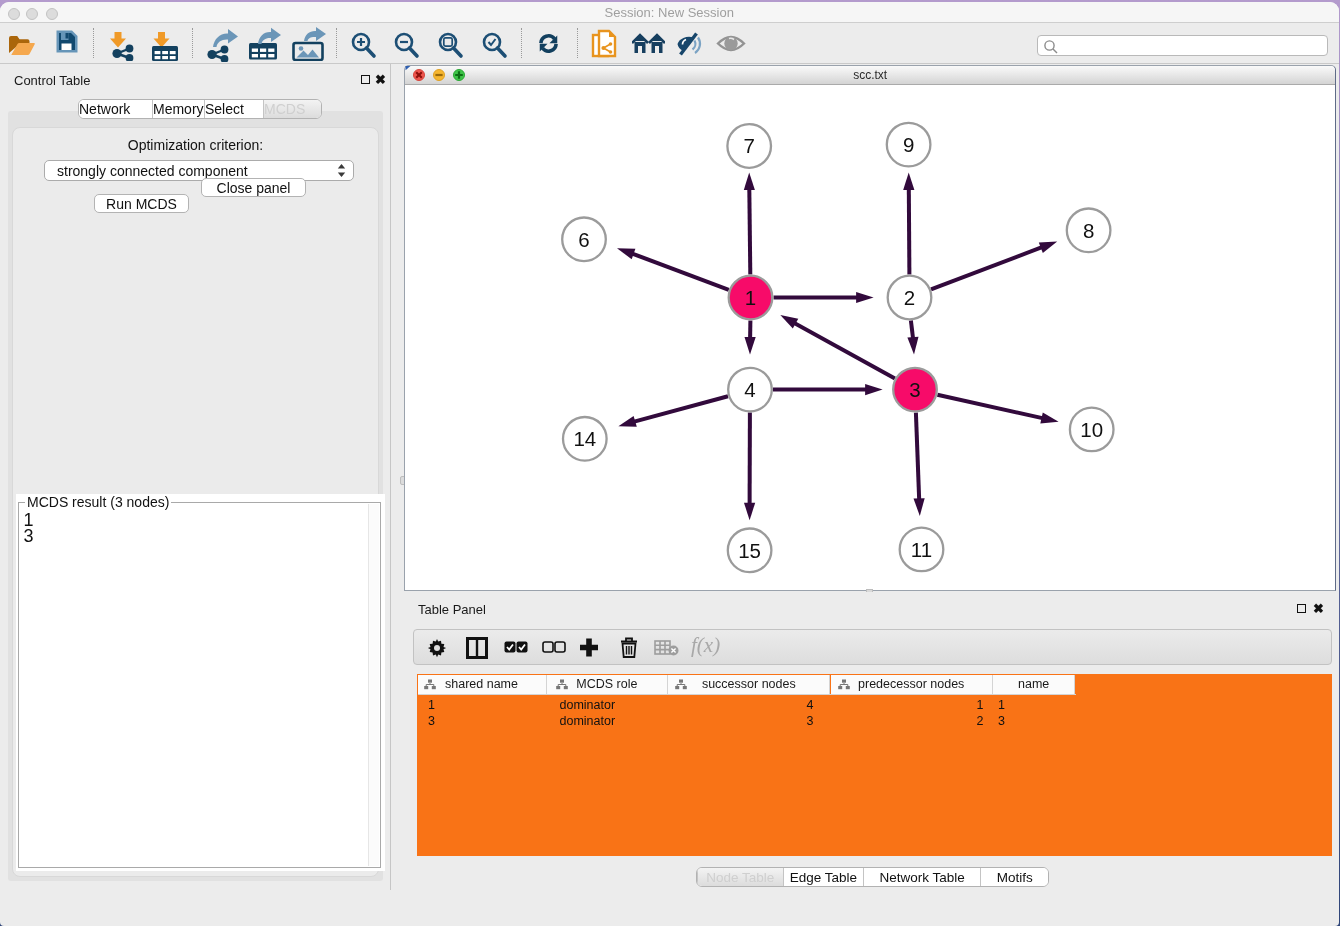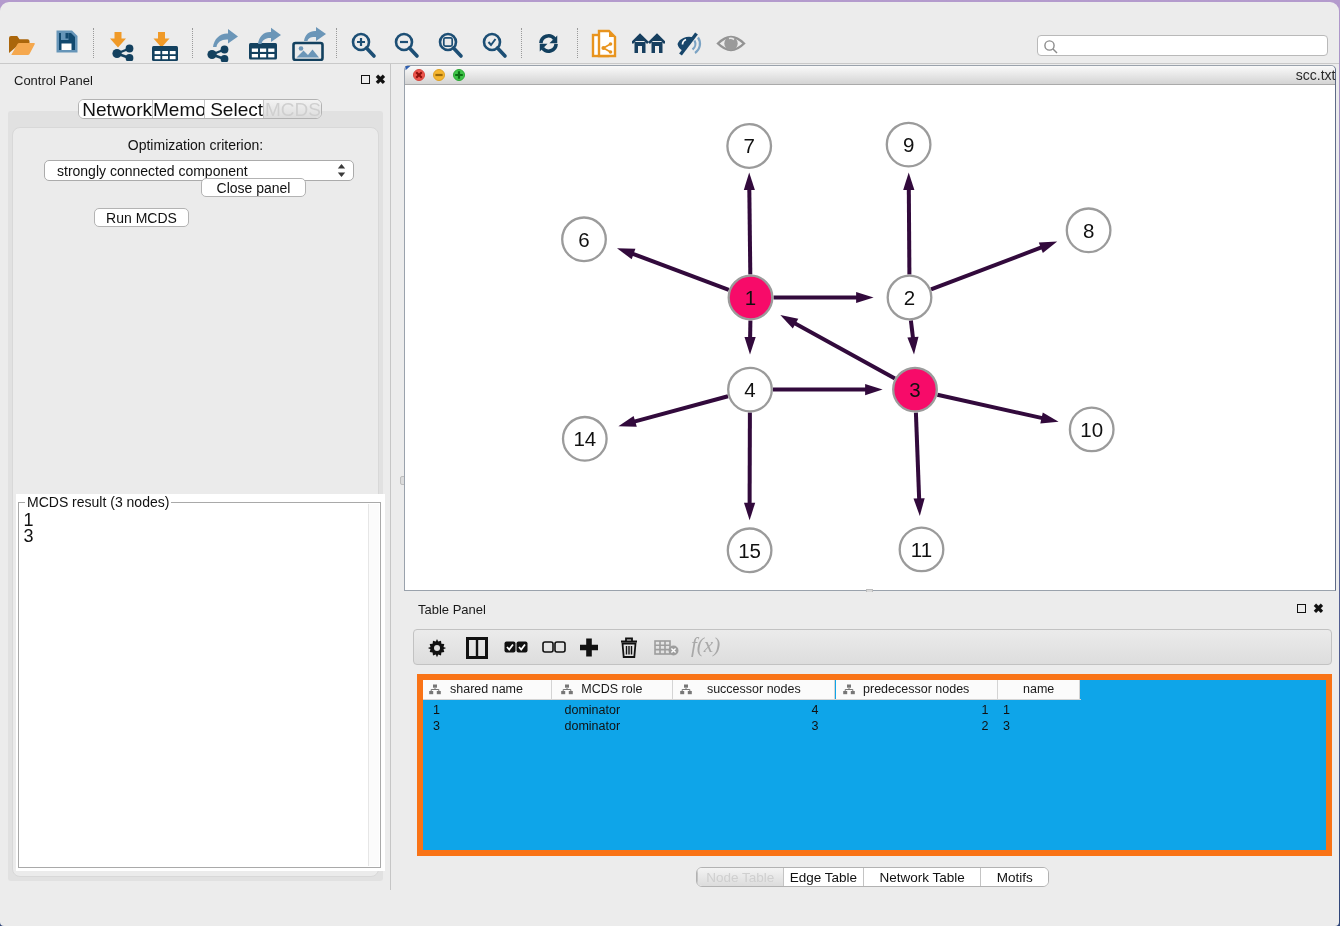--- a/index.html
+++ b/index.html
@@ -13,50 +13,56 @@
 .tsep{position:absolute;top:5px;height:30px;width:0;border-left:1px dotted #9a9a9a}
 #search{position:absolute;left:1037px;top:11.5px;width:291px;height:21px;background:#fff;border:1px solid #b9b9b9;border-radius:4px}
 
 #cpanel{position:absolute;left:0;top:62px;width:391px;bottom:36px;background:#ececec;border-right:1px solid #c6c6c6}
 .ptitle{font-size:13px;color:#1a1a1a;position:absolute}
 .flbtn{position:absolute;width:9px;height:9px;border:1.5px solid #111}
 .xbtn{position:absolute;font-size:13px;font-weight:bold;color:#111}
 #cp-outer{position:absolute;left:8px;top:47px;width:375px;bottom:9px;background:#e1e1e1;border-radius:3px}
 #cp-inner{position:absolute;left:4px;top:16px;right:4px;bottom:4px;background:#ebebeb;border:1px solid #d8d8d8;border-radius:8px}
 .tabgrp{position:absolute;display:flex;height:20px;border:1px solid #b2b2b2;border-radius:6px;overflow:hidden;background:#fff}
-.tab{font-size:19px;color:#111;text-align:right;line-height:19px;background:#fff;border-left:1px solid #c4c4c4}
+.tab{font-size:14px;color:#111;text-align:left;line-height:19px;background:#fff;border-left:1px solid #c4c4c4}
 .tab:first-child{border-left:none}
 .tabsel{background:linear-gradient(180deg,#f3f3f3,#dcdcdc);color:#cfcfcf}
 .btn{position:absolute;background:#fff;border:1px solid #b3b3b3;border-radius:5px;font-size:14px;color:#111;text-align:center}
 
 #results{position:absolute;left:16px;top:430px;width:369px;bottom:19px;background:#fff}
 #fieldset{position:absolute;left:2px;right:4.5px;top:8px;bottom:3px;border:1px solid #a9a9a9}
 #legend{position:absolute;left:6px;top:-9px;background:#fff;font-size:14px;color:#111;padding:0 2px}
 #resscroll{position:absolute;right:1px;top:1px;bottom:1px;width:11px;background:#fbfbfb;border-left:1px solid #e6e6e6}
 
 #netwin{position:absolute;left:403.9px;top:63px;width:932.6px;height:526px;background:#fff;border:1px solid #9aa2ac;border-right:1.5px solid #5f6b88;border-radius:5px 5px 0 0}
 #nettitle{position:absolute;left:0;top:0;right:0;height:19px;background:linear-gradient(180deg,#fafafa,#d4d4d4);border-bottom:1px solid #aaa;border-radius:5px 5px 0 0}
 .mac{position:absolute;top:3.3px;width:12px;height:12px;border-radius:50%}
 .mac svg{display:block;position:absolute;left:-1px;top:-1px}
-#nettitle .t{position:absolute;width:100%;text-align:right;font-size:14px;color:#2a2a2a;line-height:19px}
+#nettitle .t{position:absolute;width:100%;text-align:center;font-size:12px;color:#2a2a2a;line-height:19px}
 
 #tpanel{position:absolute;left:410px;top:590px;right:0;bottom:36px;background:#ececec}
 #ttool{position:absolute;left:3px;top:37px;right:7px;height:36px;background:linear-gradient(180deg,#ebebeb,#dddddd);border:1px solid #c2c2c2;border-radius:4px}
-#tbl{position:absolute;left:6.5px;top:82px;right:6.5px;bottom:34px;background:#0ea5e9;border:6px solid #f97316}
+#tbl{position:absolute;left:6.5px;top:82px;right:6.5px;bottom:34px;background:#f97316;border:1px solid #f97316}
 .hdr{position:absolute;top:0;height:19px;border-right:1px solid #d4d4d4;background:#fbfbfb;font-size:12.5px;color:#1a1a1a;text-align:center;line-height:19px}
 .hline{position:absolute;top:19px;left:0;width:658px;height:1px;background:#d4d4d4}
 .cell{position:absolute;font-size:12.5px;color:#111;line-height:16px}
 .btab{font-size:13.5px;color:#111;text-align:center;line-height:19px;background:#fff;border-left:1px solid #c4c4c4}
 .btab.tabsel{background:linear-gradient(180deg,#f3f3f3,#dcdcdc);color:#cfcfcf}
 
 #sbar{position:absolute;left:0;right:1.5px;bottom:0;height:36px;background:#ececec;border-top:1px solid #c6c6c6;border-radius:0 0 4px 4px}
 #membtn{position:absolute;right:11px;top:7px;width:70px;height:22px;background:#f7f7f7;border:1px solid #9f9f9f;border-radius:2px;font-size:13px;color:#111}
 svg text{font-family:"Liberation Sans",sans-serif}
 </style></head><body>
 <div id="app">
+<div id="titlebar">
+  <div class="tl" style="left:7.5px"></div>
+  <div class="tl" style="left:25.7px"></div>
+  <div class="tl" style="left:45.5px"></div>
+  <div id="wtitle">Session: New Session</div>
+</div>
 <div id="toolbar">
 
   <svg class="abs" style="left:7px;top:6px" width="30" height="27" viewBox="0 0 30 27">
     <path d="M2 24 V9 q0 -2 2 -2 h6.2 l2.3 3.2 h8 q2 0 2 2 V16 h-11 l-9.5 8 z" fill="#ab660b"></path>
     <path d="M4.5 25.5 L10.5 15 q0.5 -1 1.8 -1 H27 q1.2 0 0.7 1.2 L22.5 25 q-0.5 1 -1.8 1 H5 q-1 0 -0.5 -0.5 z" fill="#f5a84e"></path>
   </svg>
 
   <svg class="abs" style="left:54px;top:6px" width="25" height="25" viewBox="0 0 25 25">
     <path d="M2.5 1.5 h15.5 l5.5 5.5 v16.5 h-21 z" fill="#6695b8"></path>
     <path d="M5 4 h12 l4 4 v13 h-16 z" fill="#12496f"></path>
@@ -182,39 +188,39 @@
     <path d="M13 5.5 A6 6 0 0 1 18 6.5" stroke="#e8e8e8" stroke-width="1.6" fill="none"></path>
   </svg>
   <div id="search">
         <svg class="abs" style="left:5px;top:3px" width="16" height="16" viewBox="0 0 16 16">
           <circle cx="6.5" cy="6.5" r="4.6" fill="none" stroke="#8b8b8b" stroke-width="1.4"></circle>
           <path d="M10 10 L14 14" stroke="#8b8b8b" stroke-width="1.4"></path>
         </svg>
       </div>
 </div>
 <div id="cpanel">
-  <div class="ptitle" style="left:14px;top:9px">Control Panel</div>
+  <div class="ptitle" style="left:14px;top:9px">Control Table</div>
   <div class="flbtn" style="left:361px;top:11px"></div>
   <div class="xbtn" style="left:375px;top:8px">✖</div>
   <div id="cp-outer">
         <div id="cp-inner"></div>
       </div>
   <div class="tabgrp" style="left:78px;top:35px;width:244px">
     <div class="tab" style="width:73px">Network</div>
     <div class="tab" style="width:52px">Memory</div>
     <div class="tab" style="width:59px">Select</div>
     <div class="tab tabsel" style="width:58px">MCDS</div>
   </div>
   <div style="position:absolute;left:0;top:73px;width:391px;text-align:center;font-size:14px;color:#111">Optimization criterion:</div>
   <div style="position:absolute;left:44px;top:96px;width:310px;height:21px;background:#fff;border:1px solid #ababab;border-radius:5px;font-size:14px;color:#111;line-height:20px;padding-left:12px">strongly connected component
     <svg class="abs" style="right:7px;top:3px" width="9" height="13" viewBox="0 0 9 13">
           <path d="M4.5 0 L8.2 4.6 H0.8 z M4.5 13 L8.2 8.4 H0.8 z" fill="#3a3a3a"></path>
         </svg>
   </div>
-  <div class="btn" style="left:94px;top:144px;width:95px;height:19px;line-height:18px">Run MCDS</div>
+  <div class="btn" style="left:94px;top:130px;width:95px;height:19px;line-height:18px">Run MCDS</div>
   <div class="btn" style="left:201px;top:114px;width:105px;height:19px;line-height:18px">Close panel</div>
   <div id="results">
     <div id="fieldset">
       <div id="legend">MCDS result (3 nodes)</div>
       <div style="position:absolute;left:4.5px;top:9px;font-size:18px;color:#111;line-height:16px">1<br>3</div>
       <div id="resscroll"></div>
     </div>
   </div>
 </div>
 

